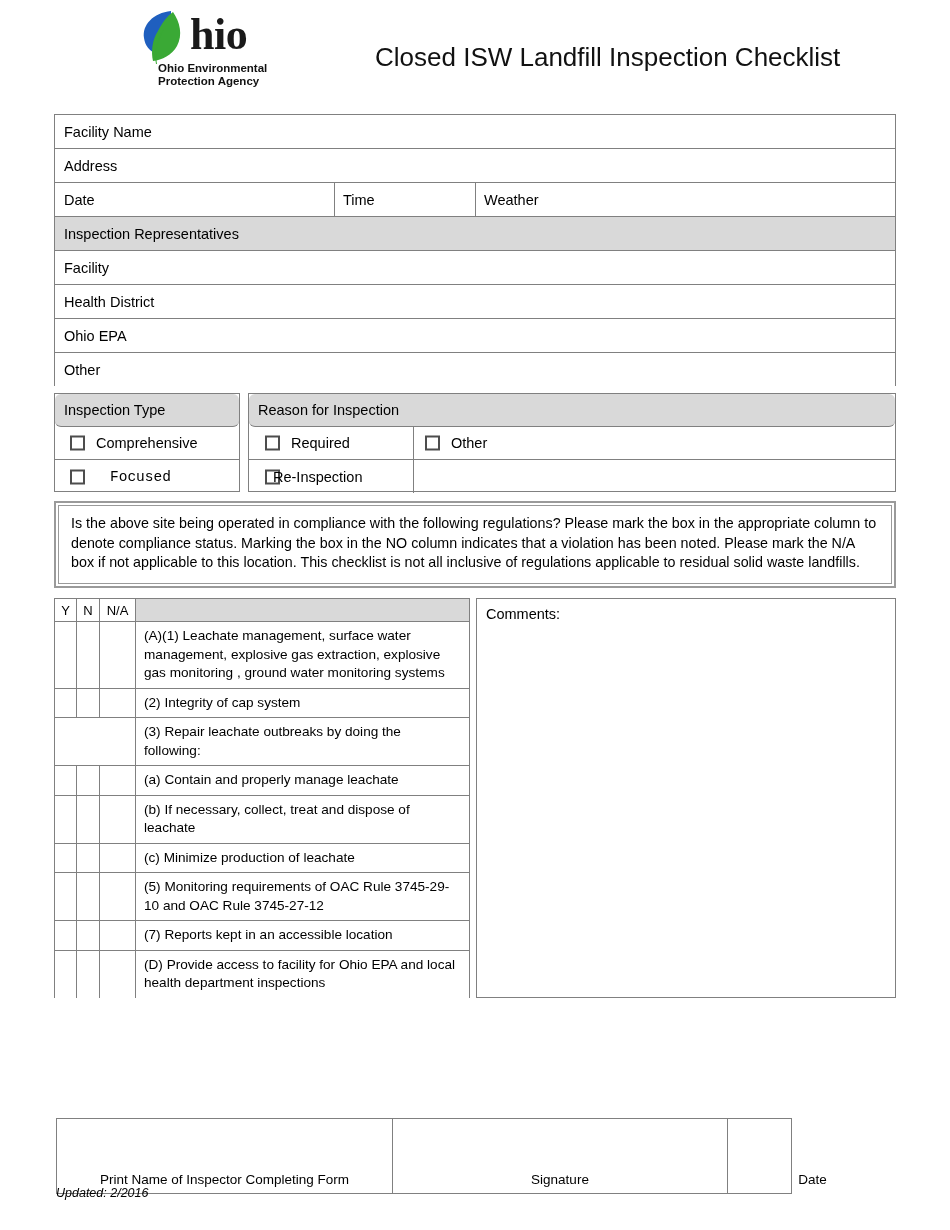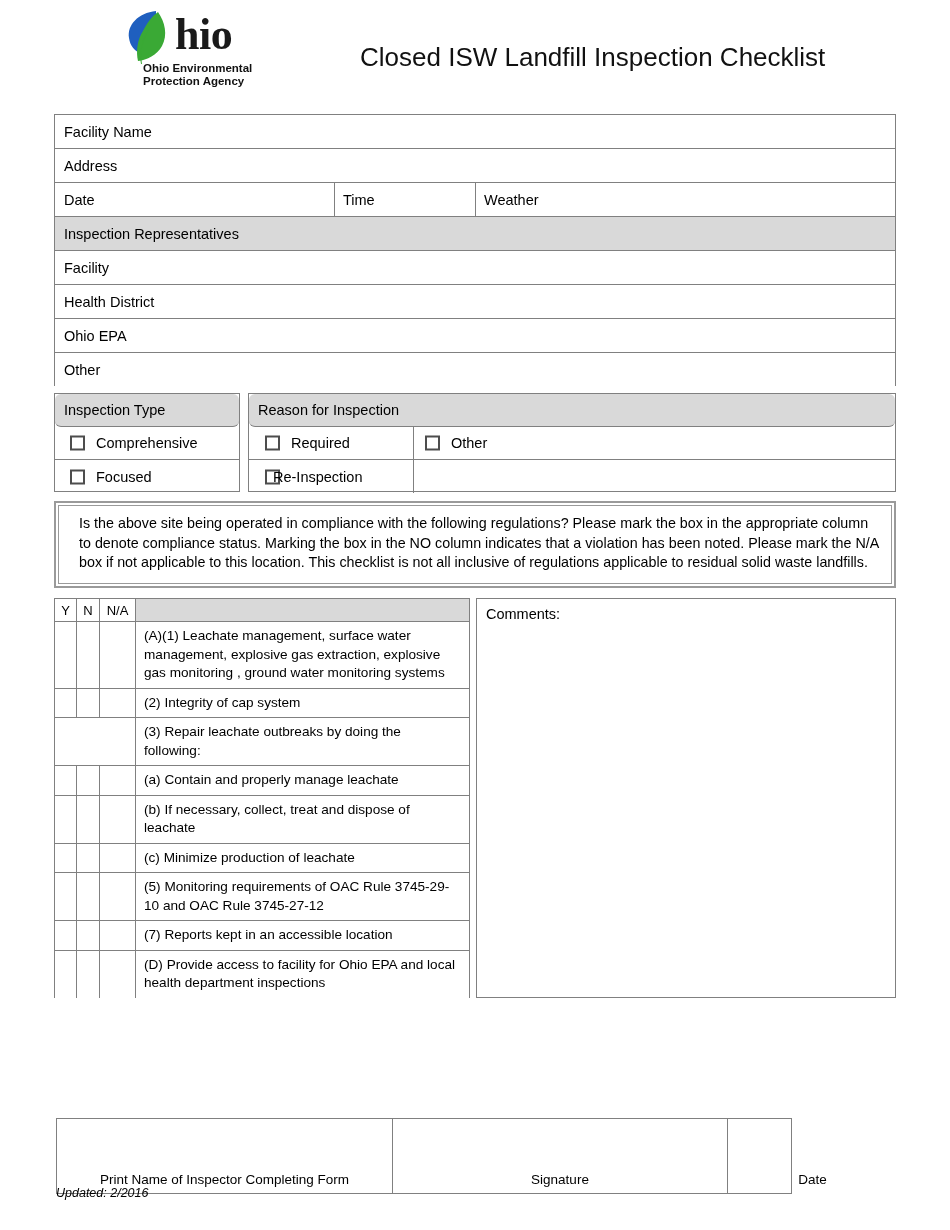--- a/index.html
+++ b/index.html
@@ -12,21 +12,21 @@
     height: 1230px;
     font-family: "Liberation Sans", sans-serif;
     color: #000000;
     position: relative;
     overflow: hidden;
   }
 
   
   .header {
     position: absolute;
-    left: 0; top: 0;
+    left: 15px; top: 0;
     width: 917px;
     height: 95px;
   }
   .logo-block {
     position: absolute;
     left: 125px;
     top: 8px;
     width: 140px;
     height: 82px;
   }
@@ -142,21 +142,21 @@
   #instruction-box {
     left: 54px; top: 483px; width: 842px; height: 87px;
     border: 2px solid #9a9a9a;
     padding: 0;
   }
   #instruction-box .inner {
     position: absolute;
     left: 2px; top: 2px; right: 2px; bottom: 2px;
     border: 1px solid #9a9a9a;
     box-sizing: border-box;
-    padding: 8px 12px 0 20px;
+    padding: 8px 12px 0 12px;
   }
   #instruction-text {
     font-size: 14.3px;
     line-height: 19.5px;
     text-align: left;
   }
 
   
   #checklist-table {
     left: 54px; top: 580px; width: 416px; height: 400px;
@@ -290,21 +290,21 @@
 <div class="frame" id="inspection-type-table">
   <div class="sec-head">
     <span class="cell-label">Inspection Type</span>
   </div>
   <div class="opt-row">
     <span class="checkbox" style="left:15px;"></span>
     <span class="opt-label" style="left:41px;">Comprehensive</span>
   </div>
   <div class="opt-row">
     <span class="checkbox" style="left:15px;"></span>
-    <span class="opt-label" style="left:41px;">Focused</span>
+    <span class="opt-label" style="left:55px;font-family:Liberation Mono, monospace;">Focused</span>
   </div>
 </div>
 
 <div class="frame" id="reason-table">
   <div class="sec-head">
     <span class="cell-label">Reason for Inspection</span>
   </div>
   <div class="opt-row">
     <span class="vdiv" style="left:164px;"></span>
     <span class="checkbox" style="left:16px;"></span>

